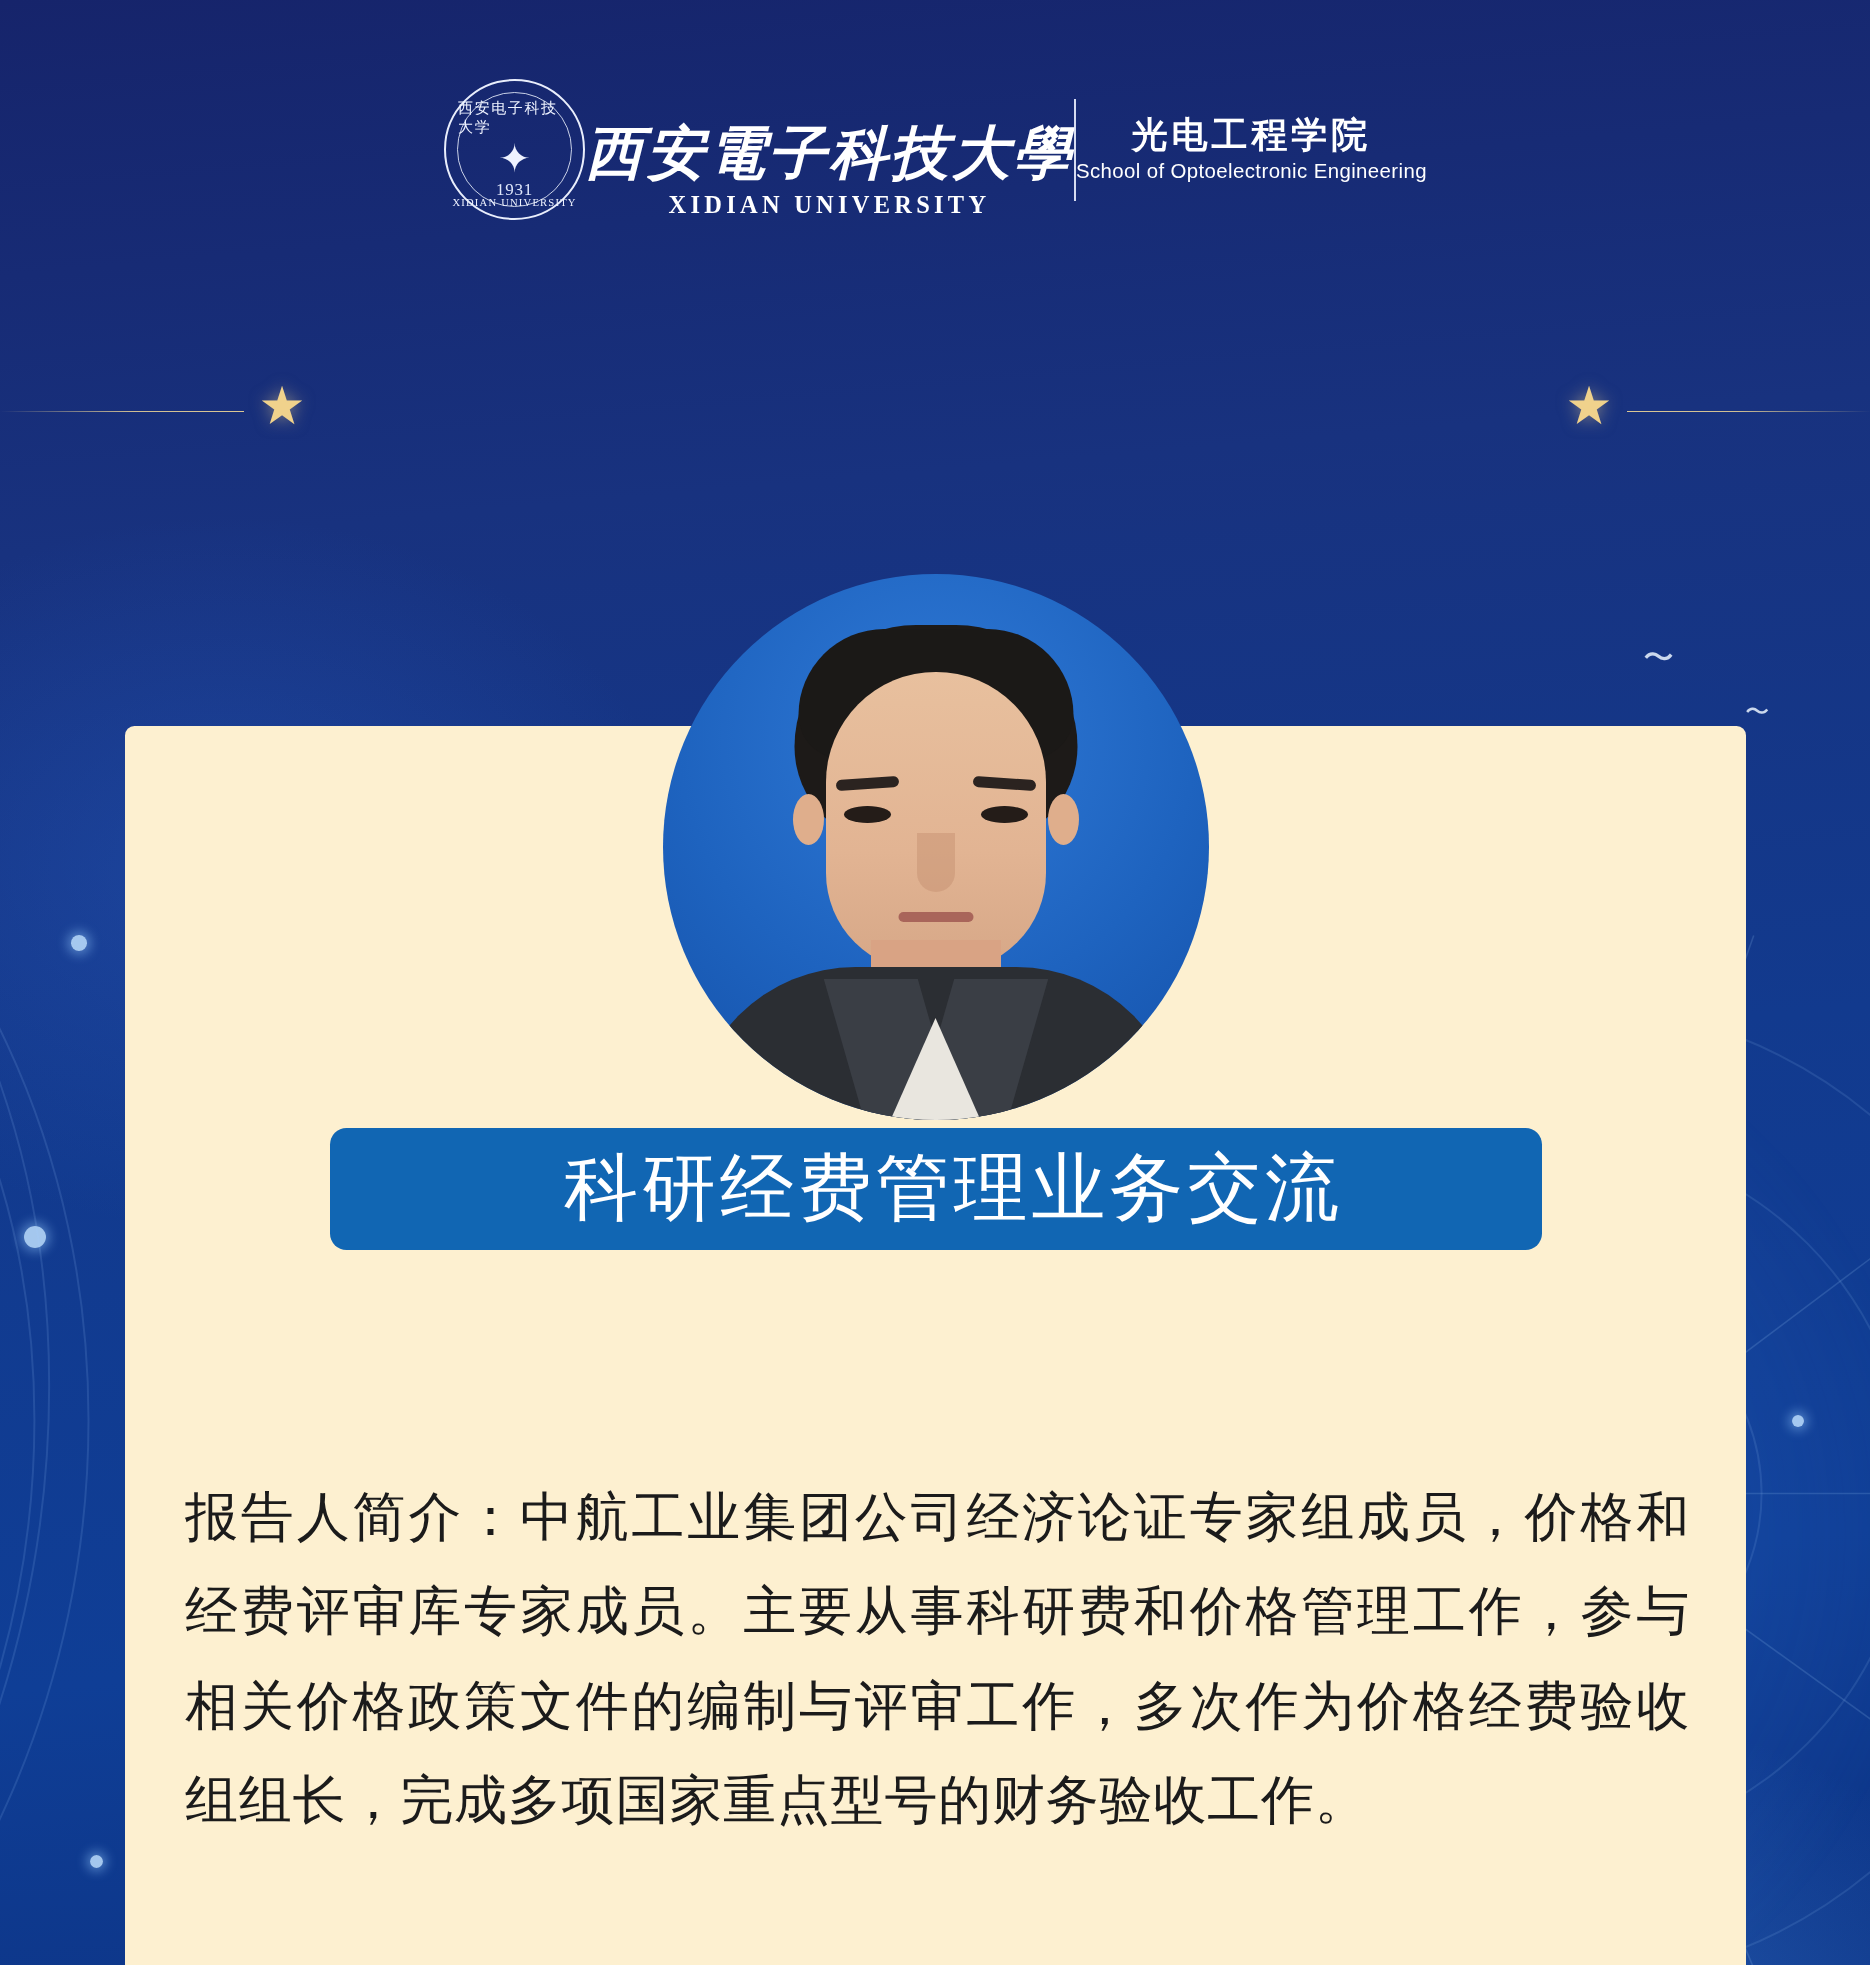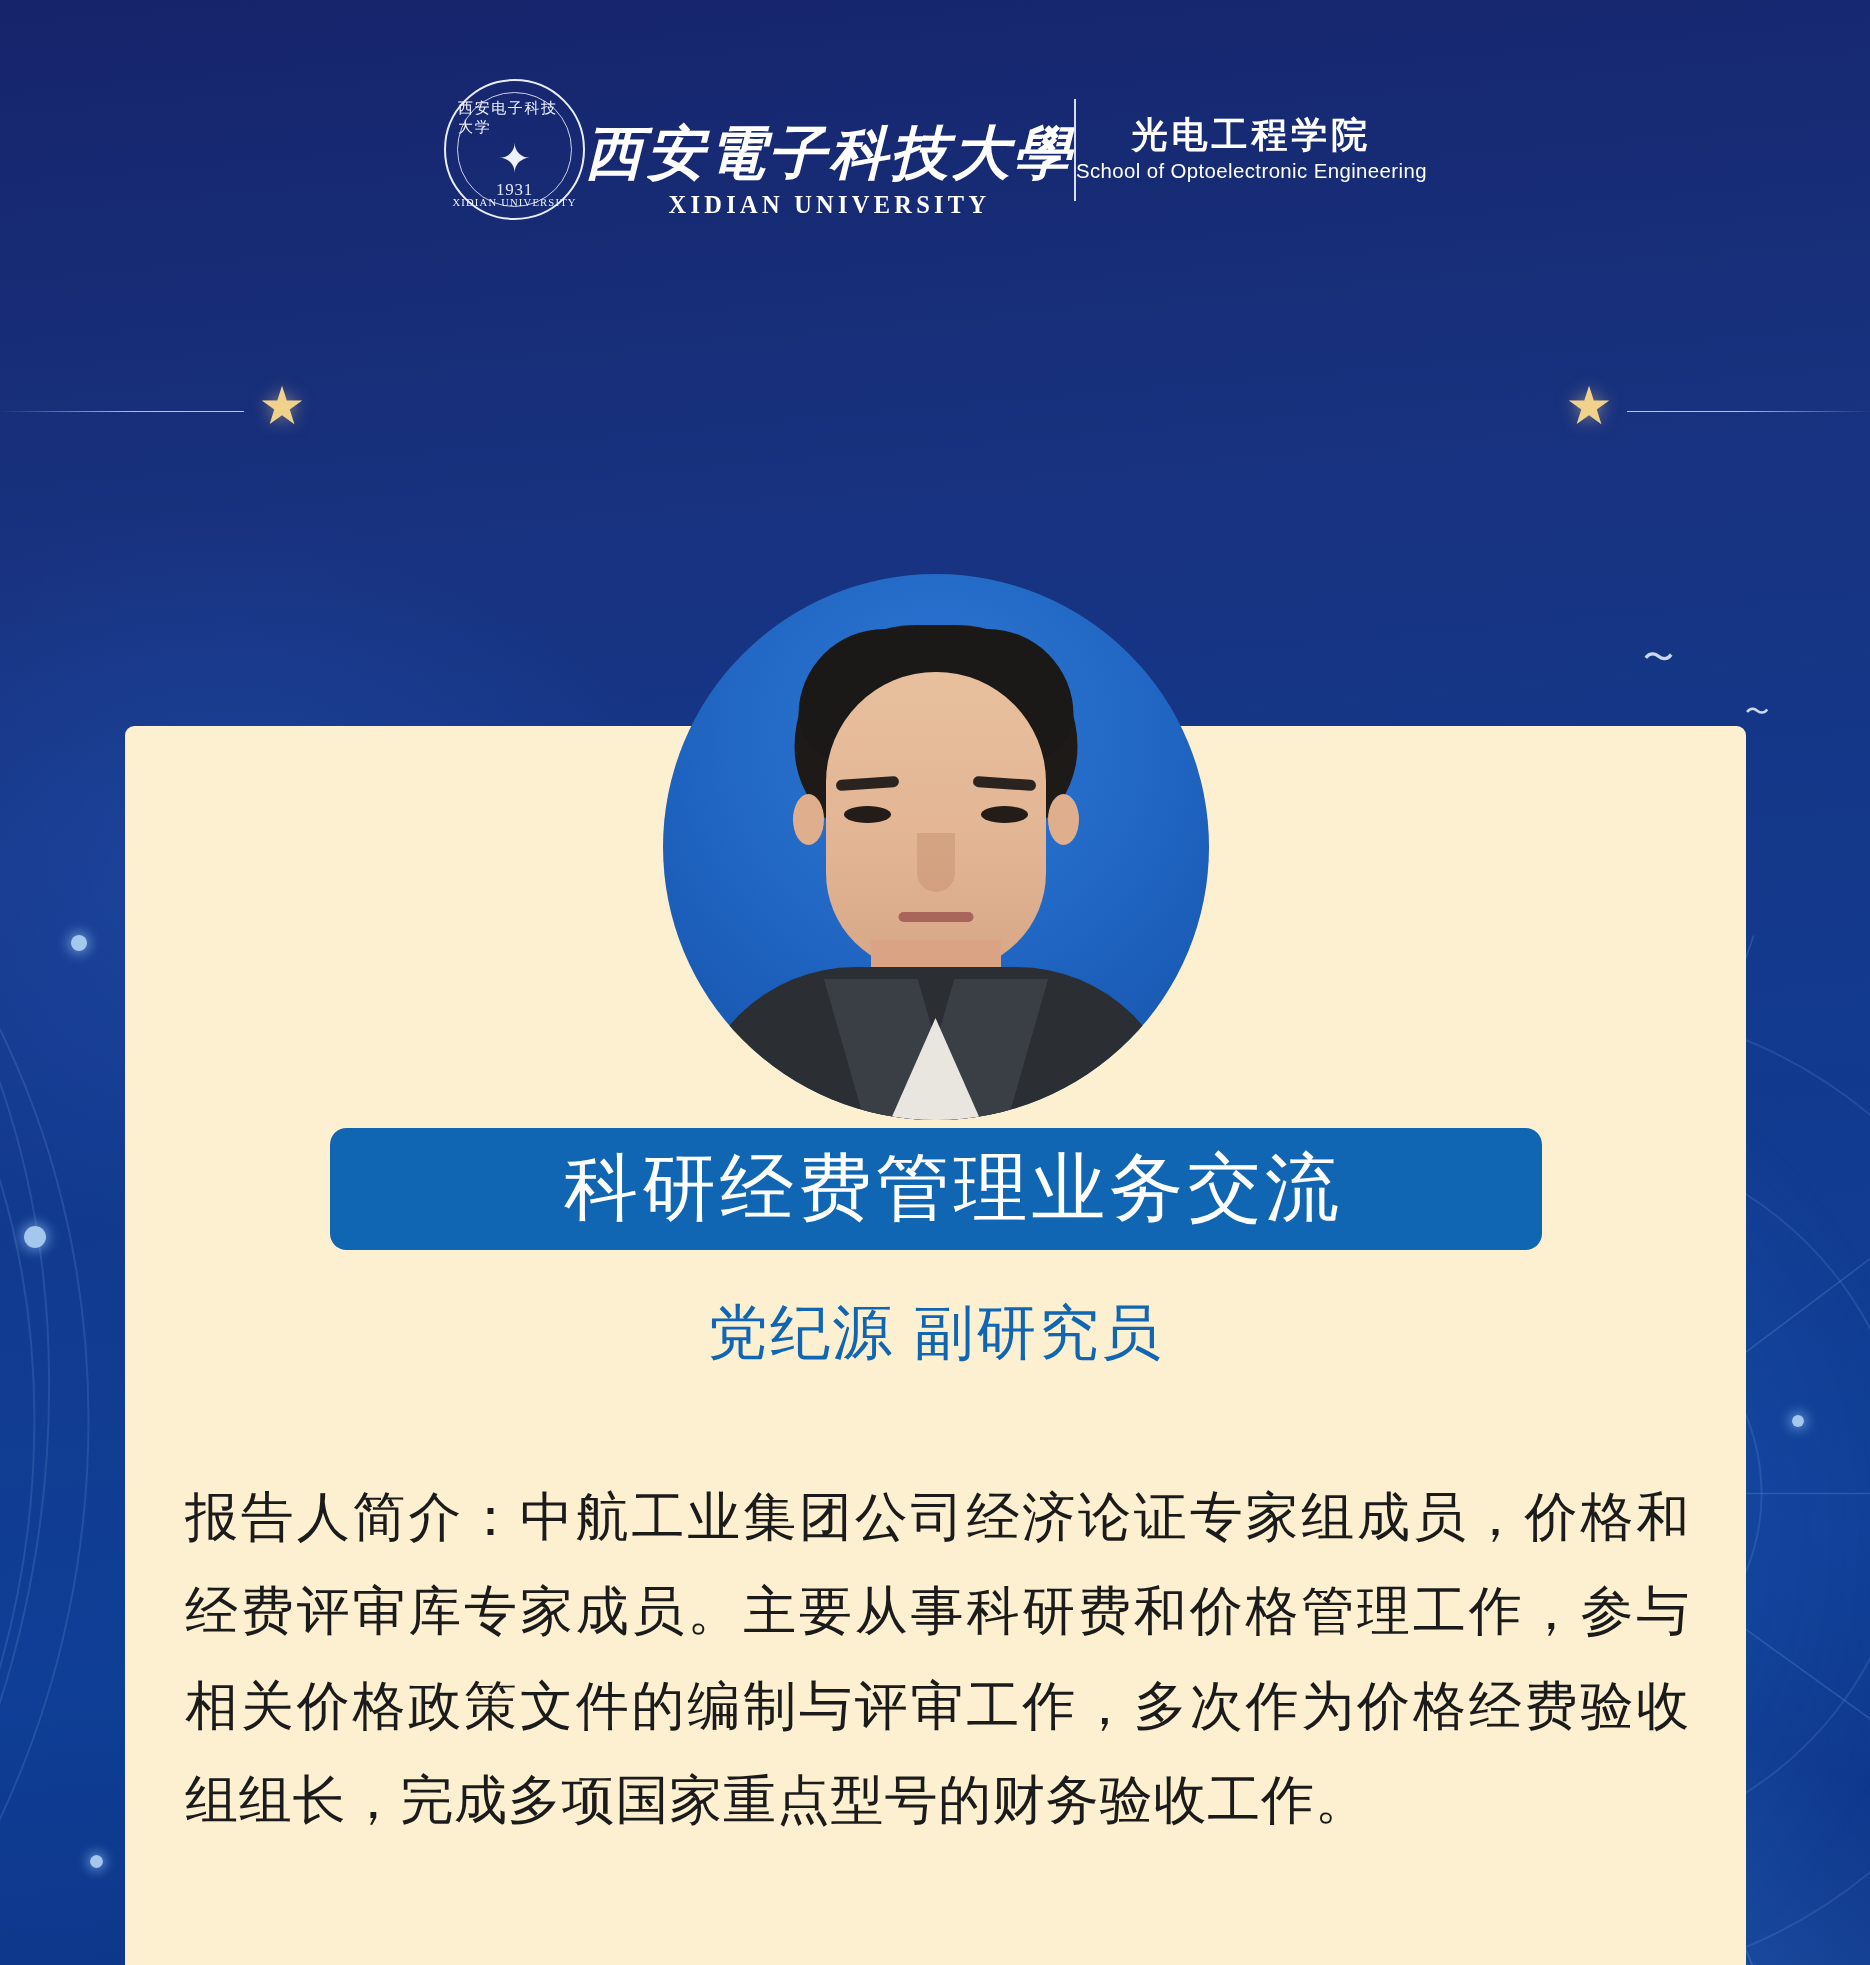--- a/index.html
+++ b/index.html
@@ -490,18 +490,17 @@
     <div class="shoulders"></div>
     <div class="collar-l"></div>
     <div class="collar-r"></div>
     <div class="shirt"></div>
   </div>
 
   <div class="badge">
     <span class="badge-text">科研经费管理业务交流</span>
   </div>
 
-  <div class="speaker">党纪源 副研究员</div>
 
   <div class="bio">报告人简介：中航工业集团公司经济论证专家组成员，价格和经费评审库专家成员。主要从事科研费和价格管理工作，参与相关价格政策文件的编制与评审工作，多次作为价格经费验收组组长，完成多项国家重点型号的财务验收工作。</div>
 
 </div>
 
 
 </body></html>

